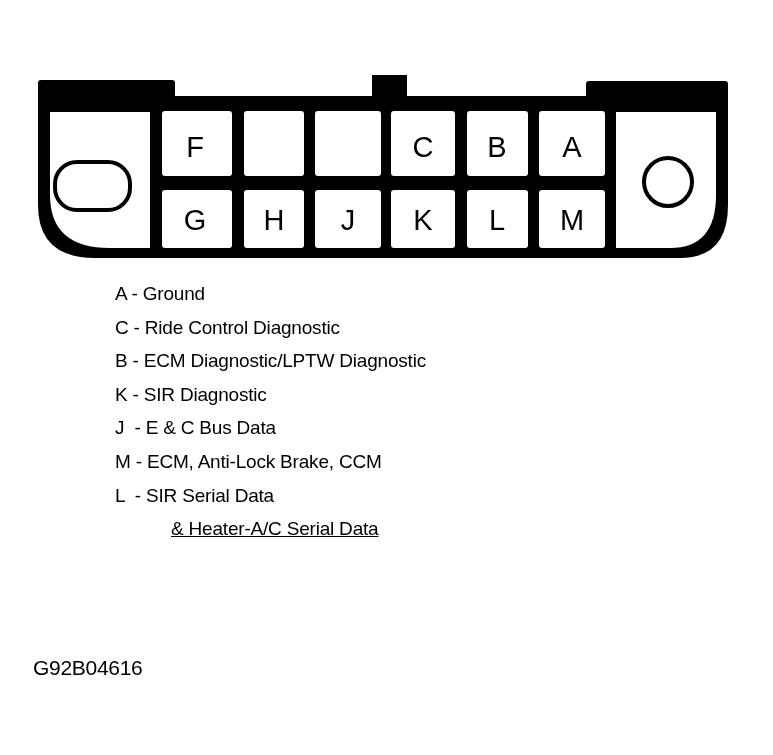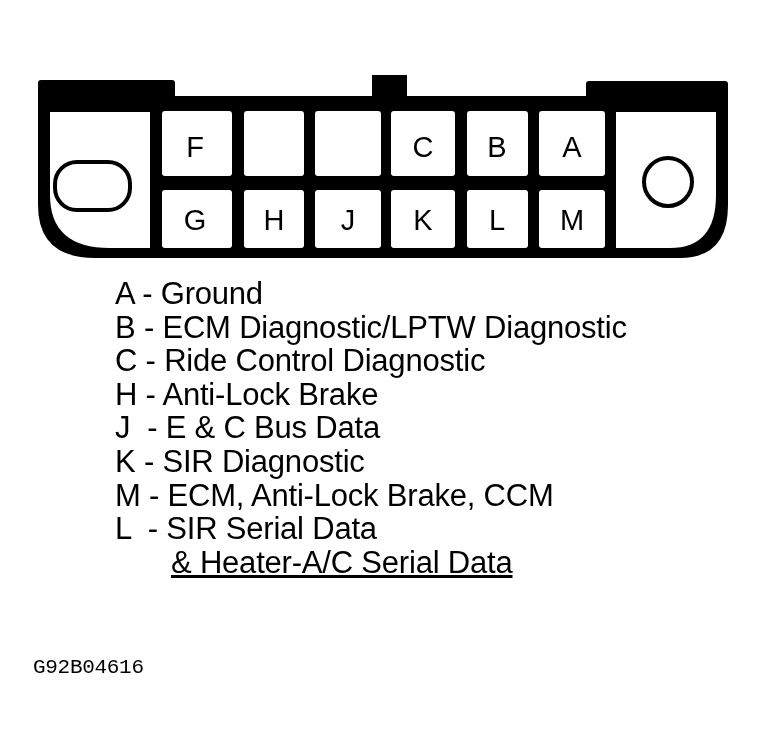--- a/index.html
+++ b/index.html
@@ -1,22 +1,22 @@
 <!DOCTYPE html>
 <html><head>
 <meta charset="utf-8">
 <style>
   html, body { margin: 0; padding: 0; background: #ffffff; }
   body { width: 773px; height: 755px; position: relative; overflow: hidden;
          font-family: "Liberation Sans", "DejaVu Sans", sans-serif; color: #000; }
   #diagram { position: absolute; left: 0; top: 0; }
-  .legend { position: absolute; left: 115px; top: 277px; font-size: 31px; line-height: 33.6px; letter-spacing: -0.2px; }
+  .legend { position: absolute; left: 115px; top: 277px; font-size: 19px; line-height: 33.6px; letter-spacing: -0.2px; }
   .legend-row { white-space: pre; height: 33.6px; }
   .legend-cont { padding-left: 56px; text-decoration: underline; }
-  .fig-id { position: absolute; left: 33px; top: 656px; font-size: 21px; letter-spacing: -0.3px; font-family: Liberation Mono, monospace; }
+  .fig-id { position: absolute; left: 33px; top: 656px; font-size: 21px; letter-spacing: -0.3px; }
   .pin-label { font-family: "Liberation Sans", "DejaVu Sans", sans-serif; font-size: 29px; }
 </style>
 </head>
 <body>
 
 <svg id="diagram" width="773" height="270" viewBox="0 0 773 270">
 
   <rect x="38" y="80" width="137" height="24" rx="3" fill="#000"></rect>
   <rect x="372" y="75" width="35" height="28" fill="#000"></rect>
   <rect x="586" y="81" width="142" height="24" rx="3" fill="#000"></rect>
@@ -61,23 +61,22 @@
     <text class="pin-label" x="274" y="230">H</text>
     <text class="pin-label" x="348" y="230">J</text>
     <text class="pin-label" x="423" y="230">K</text>
     <text class="pin-label" x="497" y="230">L</text>
     <text class="pin-label" x="572" y="230">M</text>
   </g>
 </svg>
 
 <div class="legend">
   <div class="legend-row">A - Ground</div>
+  <div class="legend-row">C - Ride Control Diagnostic</div>
   <div class="legend-row">B - ECM Diagnostic/LPTW Diagnostic</div>
-  <div class="legend-row">C - Ride Control Diagnostic</div>
-  <div class="legend-row">H - Anti-Lock Brake</div>
+  <div class="legend-row">K - SIR Diagnostic</div>
   <div class="legend-row">J  - E &amp; C Bus Data</div>
-  <div class="legend-row">K - SIR Diagnostic</div>
   <div class="legend-row">M - ECM, Anti-Lock Brake, CCM</div>
   <div class="legend-row">L  - SIR Serial Data</div>
   <div class="legend-row legend-cont">&amp; Heater-A/C Serial Data</div>
 </div>
 
 <div class="fig-id">G92B04616</div>
 
 </body></html>

